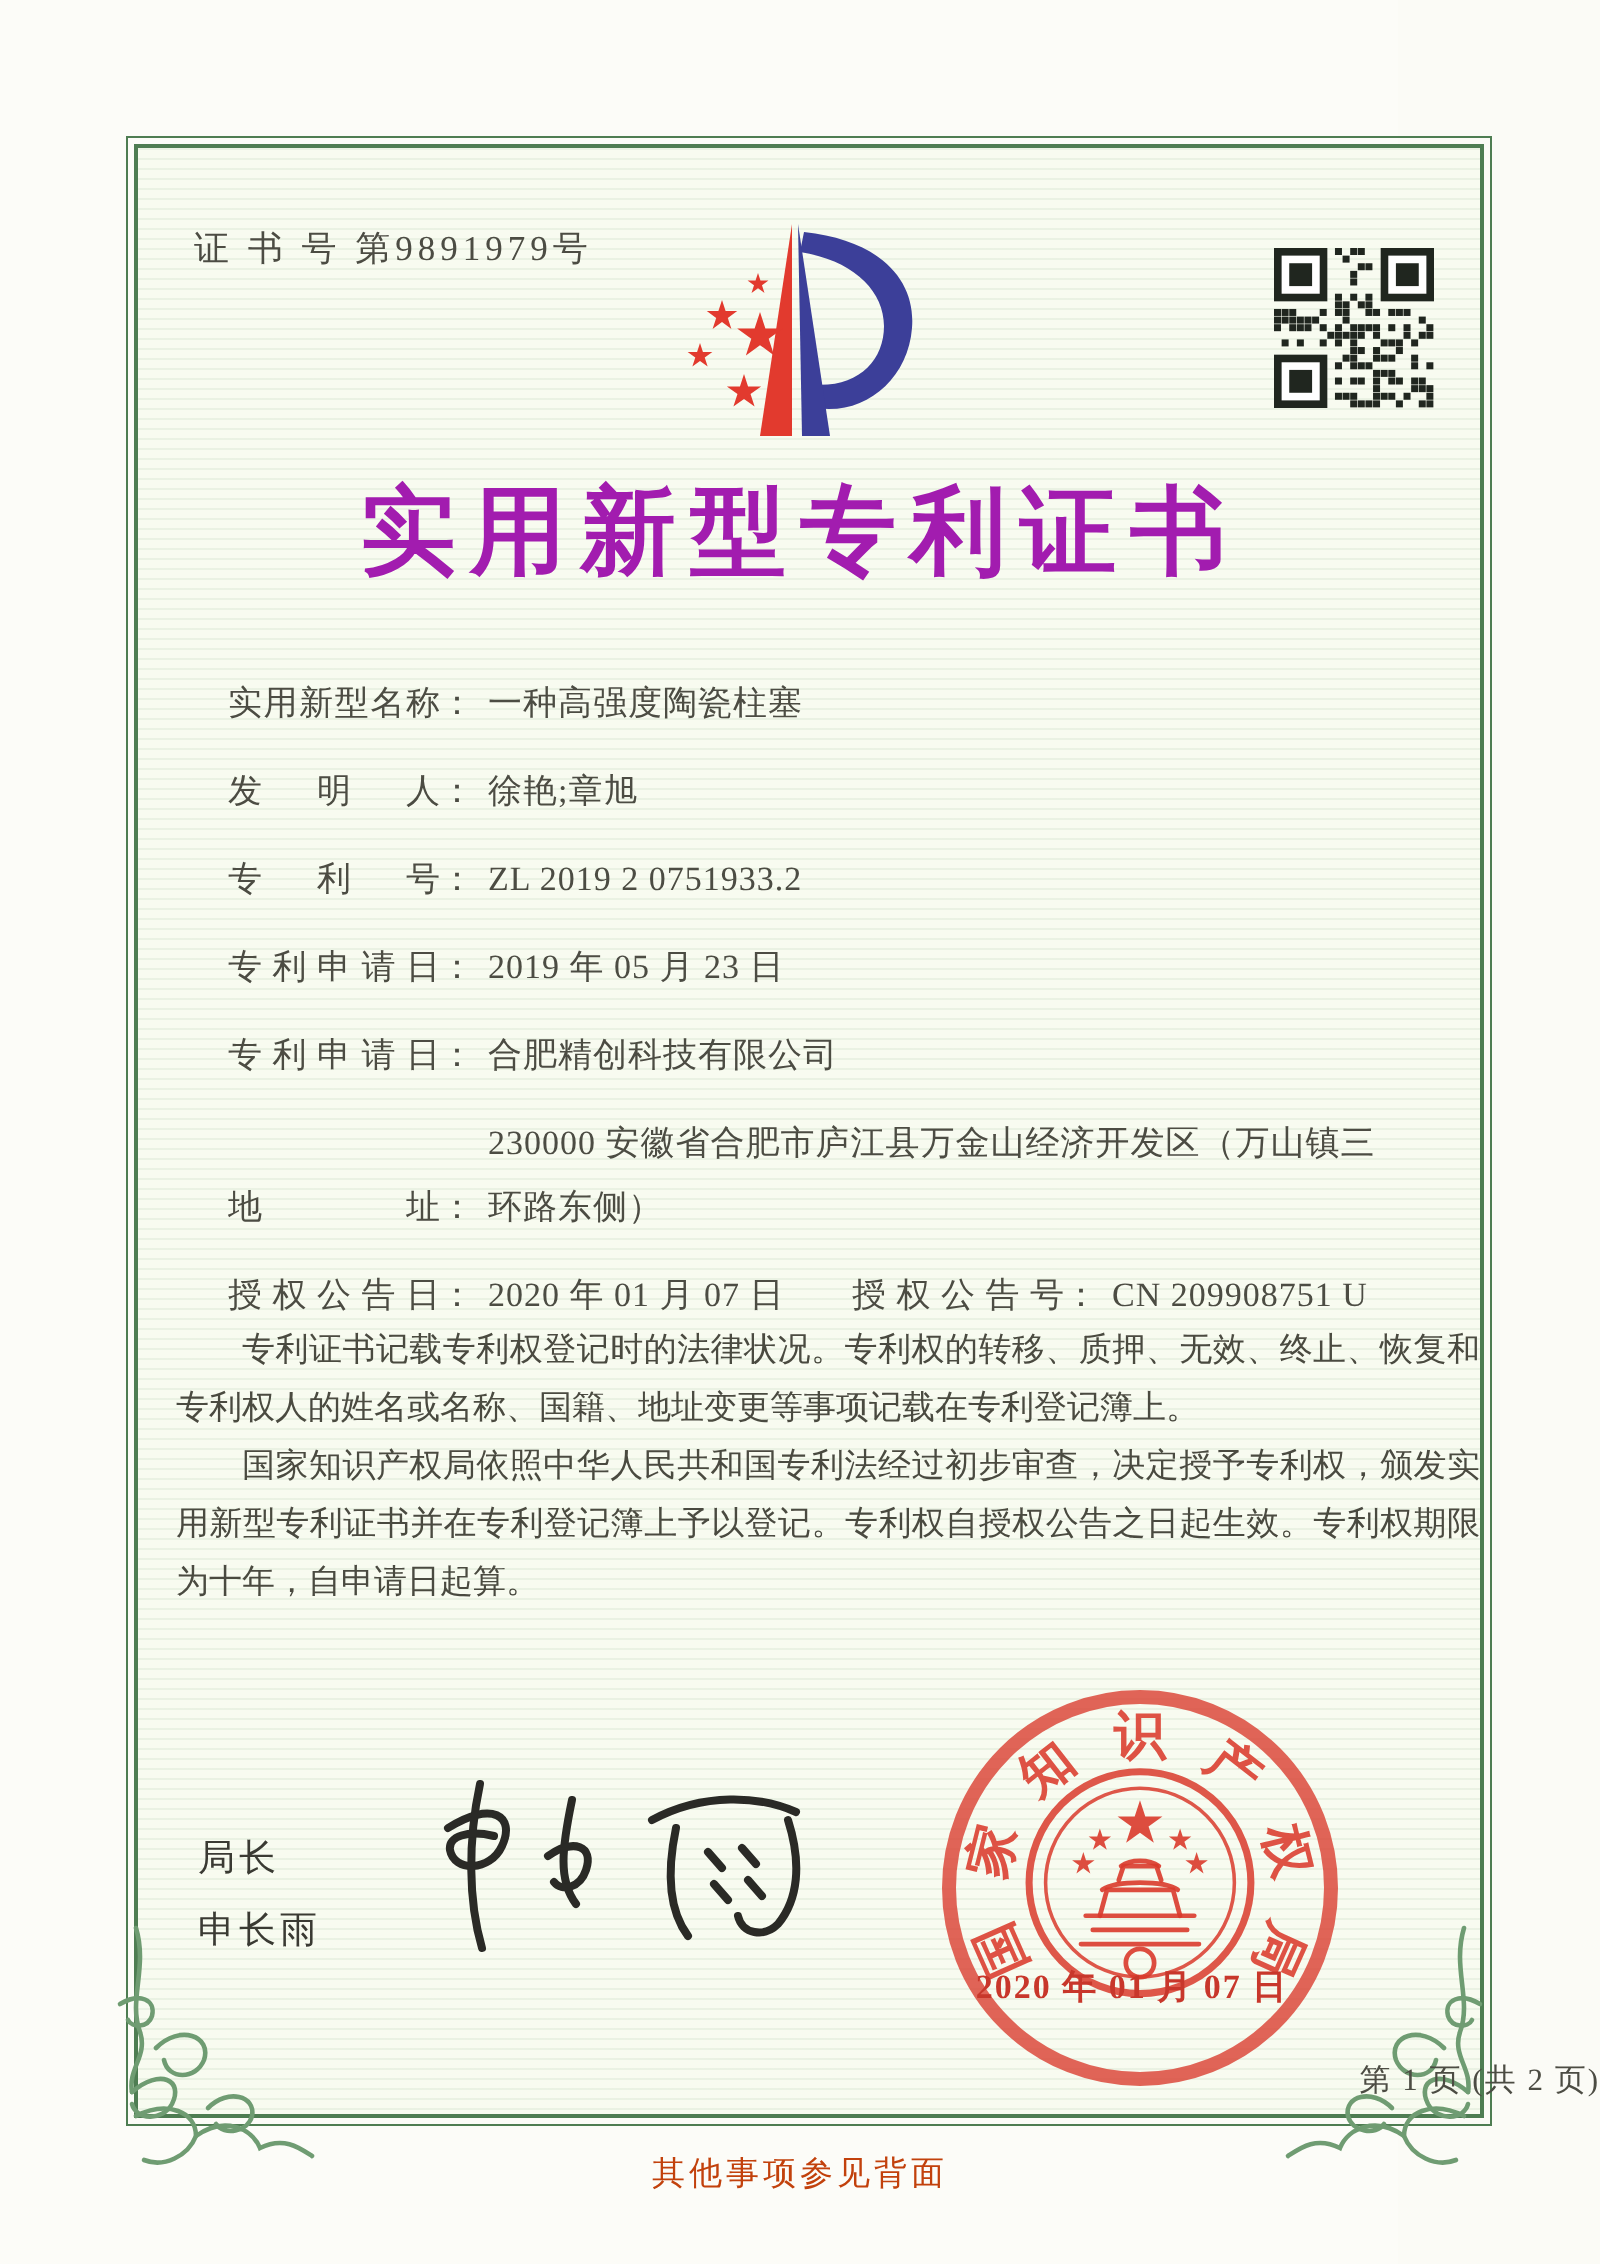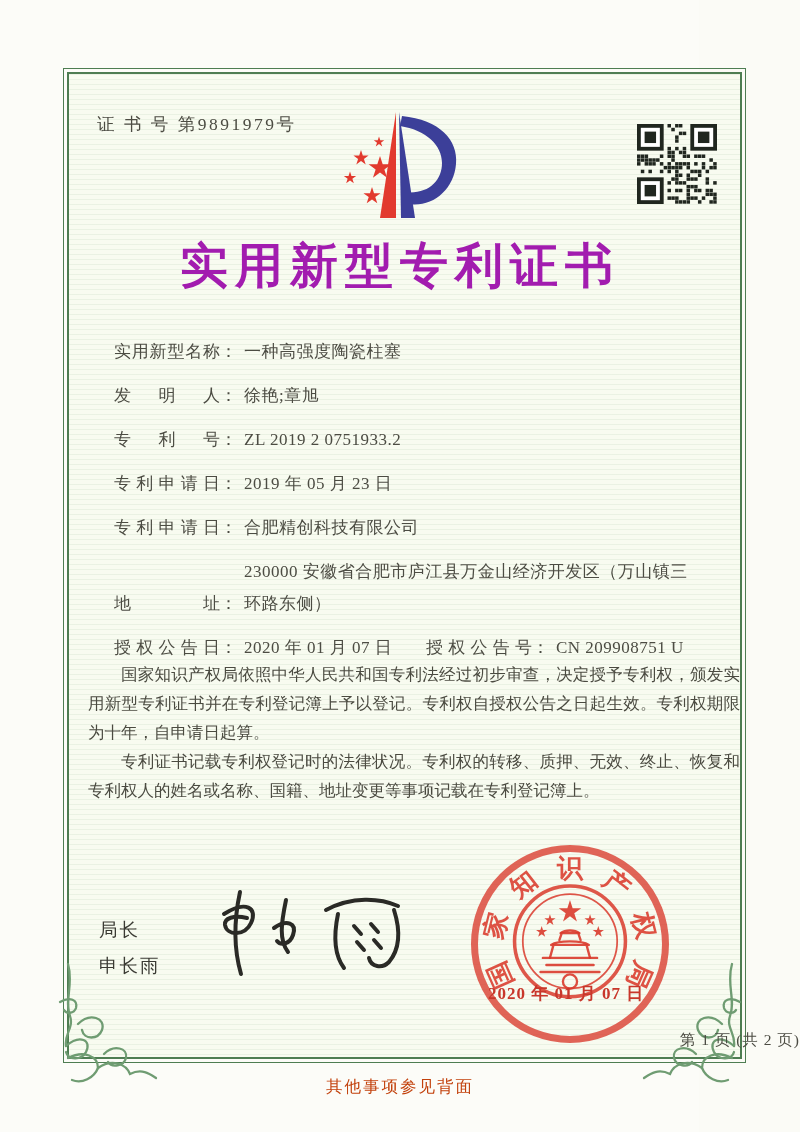--- a/index.html
+++ b/index.html
@@ -284,22 +284,22 @@
       <span class="flabel">授权公告日</span>
       <span class="fcolon">：</span>
       <span class="fvalue grant-date-value">2020 年 01 月 07 日</span>
       <span class="flabel2">授权公告号</span>
       <span class="fcolon">：</span>
       <span class="fvalue">CN 209908751 U</span>
     </div>
   </div>
 
   <div class="body-text">
+    <p>专利证书记载专利权登记时的法律状况。专利权的转移、质押、无效、终止、恢复和专利权人的姓名或名称、国籍、地址变更等事项记载在专利登记簿上。</p>
     <p>国家知识产权局依照中华人民共和国专利法经过初步审查，决定授予专利权，颁发实用新型专利证书并在专利登记簿上予以登记。专利权自授权公告之日起生效。专利权期限为十年，自申请日起算。</p>
-    <p>专利证书记载专利权登记时的法律状况。专利权的转移、质押、无效、终止、恢复和专利权人的姓名或名称、国籍、地址变更等事项记载在专利登记簿上。</p>
   </div>
 
   <div class="signer">
     <div>局长</div>
     <div>申长雨</div>
   </div>
 
   <div class="signature">
     <svg viewBox="0 0 205 102">
       <g fill="none" stroke="#2a2a26" stroke-width="4" stroke-linecap="round">

